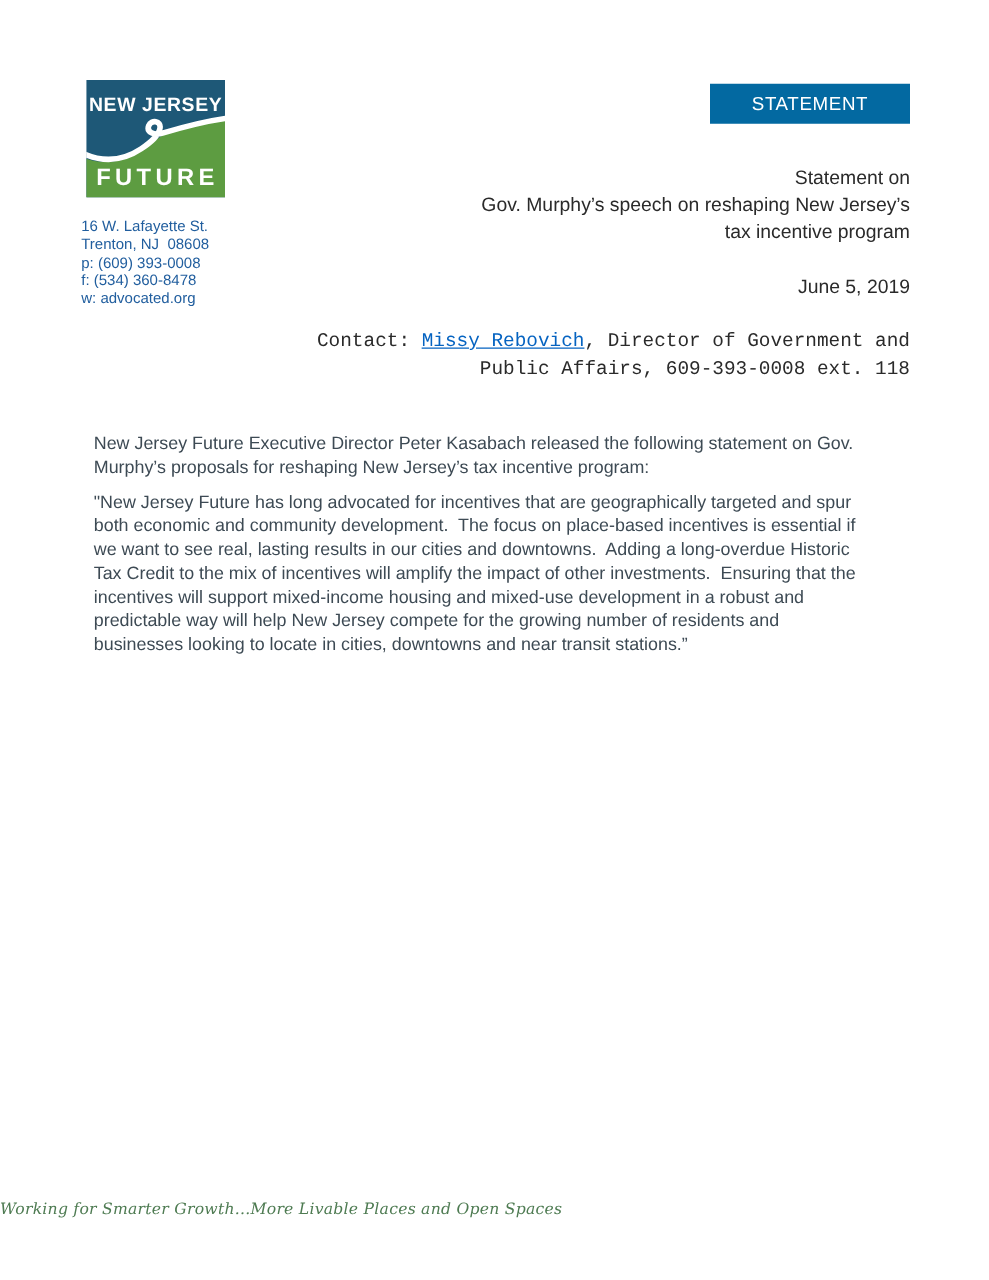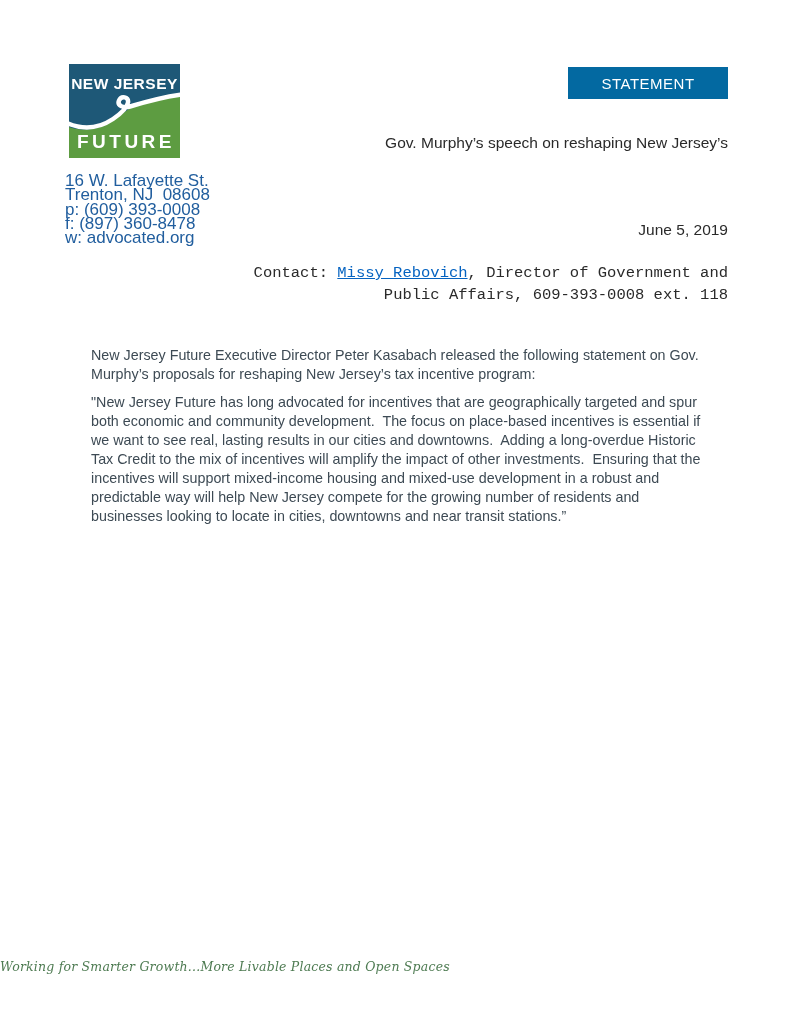--- a/index.html
+++ b/index.html
@@ -22,21 +22,21 @@
     top: 64px;
     width: 111px;
     height: 94px;
   }
   .logo svg { display: block; }
   
   .address {
     position: absolute;
     left: 65px;
     top: 174px;
-    font-size: 17px;
+    font-size: 12px;
     line-height: 14.3px;
     color: #215E9E;
   }
   
   .banner {
     position: absolute;
     left: 568px;
     top: 67px;
     width: 160px;
     height: 32px;
@@ -75,21 +75,21 @@
     line-height: 21.8px;
     color: #2a2a2a;
     font-family: Liberation Mono, monospace;
   }
   .contact a {
     text-decoration: underline;
   }
   
   .body-text {
     position: absolute;
-    left: 91px;
+    left: 75px;
     top: 346px;
     width: 616px;
     font-size: 14.3px;
     line-height: 19px;
     color: #3d4a54;
   }
   .body-text p {
     margin: 0 0 9px 0;
     white-space: pre-wrap;
   }
@@ -118,30 +118,32 @@
       <path d="M-2,59 C16,67 32,63 44,55 C52,49.5 58,44.5 59,38.5 C60,32.5 52,31.5 50,36.5 C48,41.5 54,44.5 61,42.5 C76,38 94,33 113,30.5" fill="none" stroke="#ffffff" stroke-width="4.5" stroke-linecap="round"></path>
       <text x="55.5" y="25" text-anchor="middle" fill="#ffffff" font-family="Liberation Sans, sans-serif" font-size="15.5" font-weight="bold" letter-spacing="0.5">NEW JERSEY</text>
       <text x="57" y="84" text-anchor="middle" fill="#ffffff" font-family="Liberation Sans, sans-serif" font-size="19" font-weight="bold" letter-spacing="3.5">FUTURE</text>
     </svg>
   </div>
 
   <div class="address">
     <div>16 W. Lafayette St.</div>
     <div style="white-space:pre-wrap;">Trenton, NJ  08608</div>
     <div>p: (609) 393-0008</div>
-    <div>f: (897) 360-8478</div>
+    <div>f: (534) 360-8478</div>
     <div>w: advocated.org</div>
   </div>
 
   <div class="banner">
     <span>STATEMENT</span>
   </div>
 
   <div class="heading">
+    <div>Statement on</div>
     <div>Gov. Murphy’s speech on reshaping New Jersey’s</div>
+    <div>tax incentive program</div>
   </div>
 
   <div class="date-line">June 5, 2019</div>
 
   <div class="contact">
     <div><span>Contact: </span><a href="#" style="color:#0563C1;">Missy Rebovich</a><span>, Director of Government and</span></div>
     <div>Public Affairs, 609-393-0008 ext. 118</div>
   </div>
 
   <div class="body-text">

